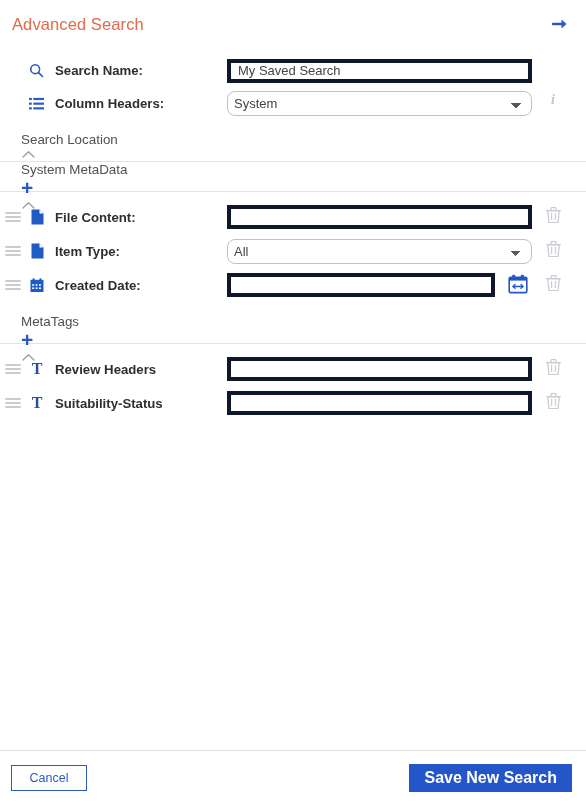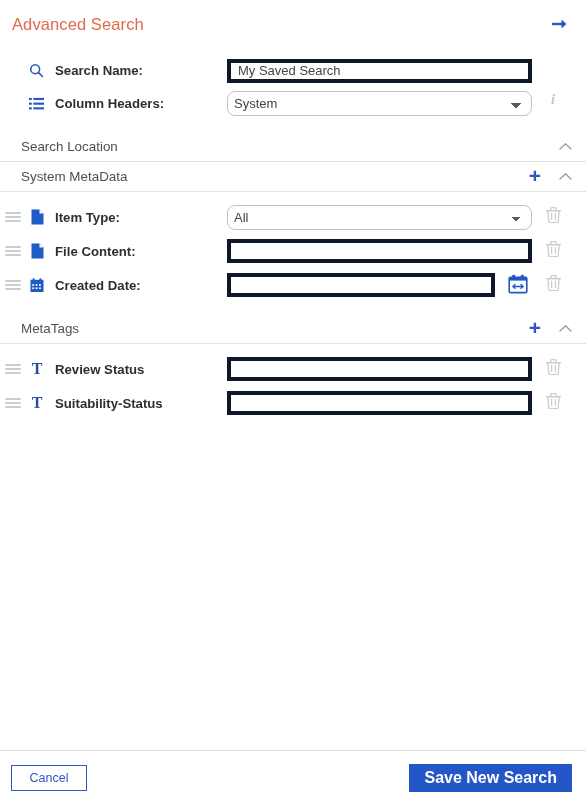--- a/index.html
+++ b/index.html
@@ -122,24 +122,25 @@
     font-size: 14px;
     color: #c3c7cc;
     cursor: pointer;
     user-select: none;
   }
 
   
   .section-head {
     position: relative;
     display: flex;
-    align-items: center;
+    align-items: flex-start;
     height: 30px;
     padding: 0 14px 0 21px;
     border-bottom: 1px solid #e3e3e3;
+    flex-direction: column;
   }
   .section-title {
     font-size: 13.4px;
     color: #505050;
     white-space: nowrap;
   }
   .sh-spacer { flex: 1 1 auto; }
   .sh-plus {
     font-size: 21px;
     line-height: 1;
@@ -360,25 +361,23 @@
         <span></span>
           <span></span>
           <span></span>
       </div>
       <div class="crit-icon">
         <svg width="13" height="16" viewBox="0 0 13 16" aria-hidden="true">
           <path d="M0.5 0.5 h8 l4 4 v11 h-12 Z" fill="#1f5bc4"></path>
           <path d="M8.5 0.5 v4 h4 Z" fill="#ffffff"></path>
         </svg>
       </div>
-      <div class="crit-label">Item Type:</div>
+      <div class="crit-label">File Content:</div>
       <div class="crit-field">
-        <select class="select-input">
-          <option>All</option>
-        </select>
+        <input class="text-input" type="text" value="" style="">
       </div>
       <div class="trash-btn">
         <svg width="15" height="16" viewBox="0 0 15 16" aria-hidden="true">
           <path d="M1.8 3.6 h11.4 l-1 11.1 a1 1 0 0 1 -1 .9 h-7.4 a1 1 0 0 1 -1 -.9 Z" fill="none" stroke="#c9ccd1" stroke-width="1.3"></path>
           <path d="M0.6 3.6 h13.8" stroke="#c9ccd1" stroke-width="1.4" stroke-linecap="round"></path>
           <path d="M5 3.4 v-1.8 a1 1 0 0 1 1 -1 h3 a1 1 0 0 1 1 1 v1.8" fill="none" stroke="#c9ccd1" stroke-width="1.3"></path>
           <path d="M5.6 6.4 v6" stroke="#c9ccd1" stroke-width="1.2" stroke-linecap="round"></path>
           <path d="M9.4 6.4 v6" stroke="#c9ccd1" stroke-width="1.2" stroke-linecap="round"></path>
         </svg>
       </div>
@@ -389,23 +388,25 @@
         <span></span>
           <span></span>
           <span></span>
       </div>
       <div class="crit-icon">
         <svg width="13" height="16" viewBox="0 0 13 16" aria-hidden="true">
           <path d="M0.5 0.5 h8 l4 4 v11 h-12 Z" fill="#1f5bc4"></path>
           <path d="M8.5 0.5 v4 h4 Z" fill="#ffffff"></path>
         </svg>
       </div>
-      <div class="crit-label">File Content:</div>
+      <div class="crit-label">Item Type:</div>
       <div class="crit-field">
-        <input class="text-input" type="text" value="" style="">
+        <select class="select-input">
+          <option>All</option>
+        </select>
       </div>
       <div class="trash-btn">
         <svg width="15" height="16" viewBox="0 0 15 16" aria-hidden="true">
           <path d="M1.8 3.6 h11.4 l-1 11.1 a1 1 0 0 1 -1 .9 h-7.4 a1 1 0 0 1 -1 -.9 Z" fill="none" stroke="#c9ccd1" stroke-width="1.3"></path>
           <path d="M0.6 3.6 h13.8" stroke="#c9ccd1" stroke-width="1.4" stroke-linecap="round"></path>
           <path d="M5 3.4 v-1.8 a1 1 0 0 1 1 -1 h3 a1 1 0 0 1 1 1 v1.8" fill="none" stroke="#c9ccd1" stroke-width="1.3"></path>
           <path d="M5.6 6.4 v6" stroke="#c9ccd1" stroke-width="1.2" stroke-linecap="round"></path>
           <path d="M9.4 6.4 v6" stroke="#c9ccd1" stroke-width="1.2" stroke-linecap="round"></path>
         </svg>
       </div>
@@ -477,21 +478,21 @@
 
     <div class="crit-row">
       <div class="drag-handle">
         <span></span>
           <span></span>
           <span></span>
       </div>
       <div class="crit-icon">
         <span class="tag-T">T</span>
       </div>
-      <div class="crit-label">Review Status</div>
+      <div class="crit-label">Review Headers</div>
       <div class="crit-field">
         <input class="text-input" type="text" value="" style="">
       </div>
       <div class="trash-btn">
         <svg width="15" height="16" viewBox="0 0 15 16" aria-hidden="true">
           <path d="M1.8 3.6 h11.4 l-1 11.1 a1 1 0 0 1 -1 .9 h-7.4 a1 1 0 0 1 -1 -.9 Z" fill="none" stroke="#c9ccd1" stroke-width="1.3"></path>
           <path d="M0.6 3.6 h13.8" stroke="#c9ccd1" stroke-width="1.4" stroke-linecap="round"></path>
           <path d="M5 3.4 v-1.8 a1 1 0 0 1 1 -1 h3 a1 1 0 0 1 1 1 v1.8" fill="none" stroke="#c9ccd1" stroke-width="1.3"></path>
           <path d="M5.6 6.4 v6" stroke="#c9ccd1" stroke-width="1.2" stroke-linecap="round"></path>
           <path d="M9.4 6.4 v6" stroke="#c9ccd1" stroke-width="1.2" stroke-linecap="round"></path>

